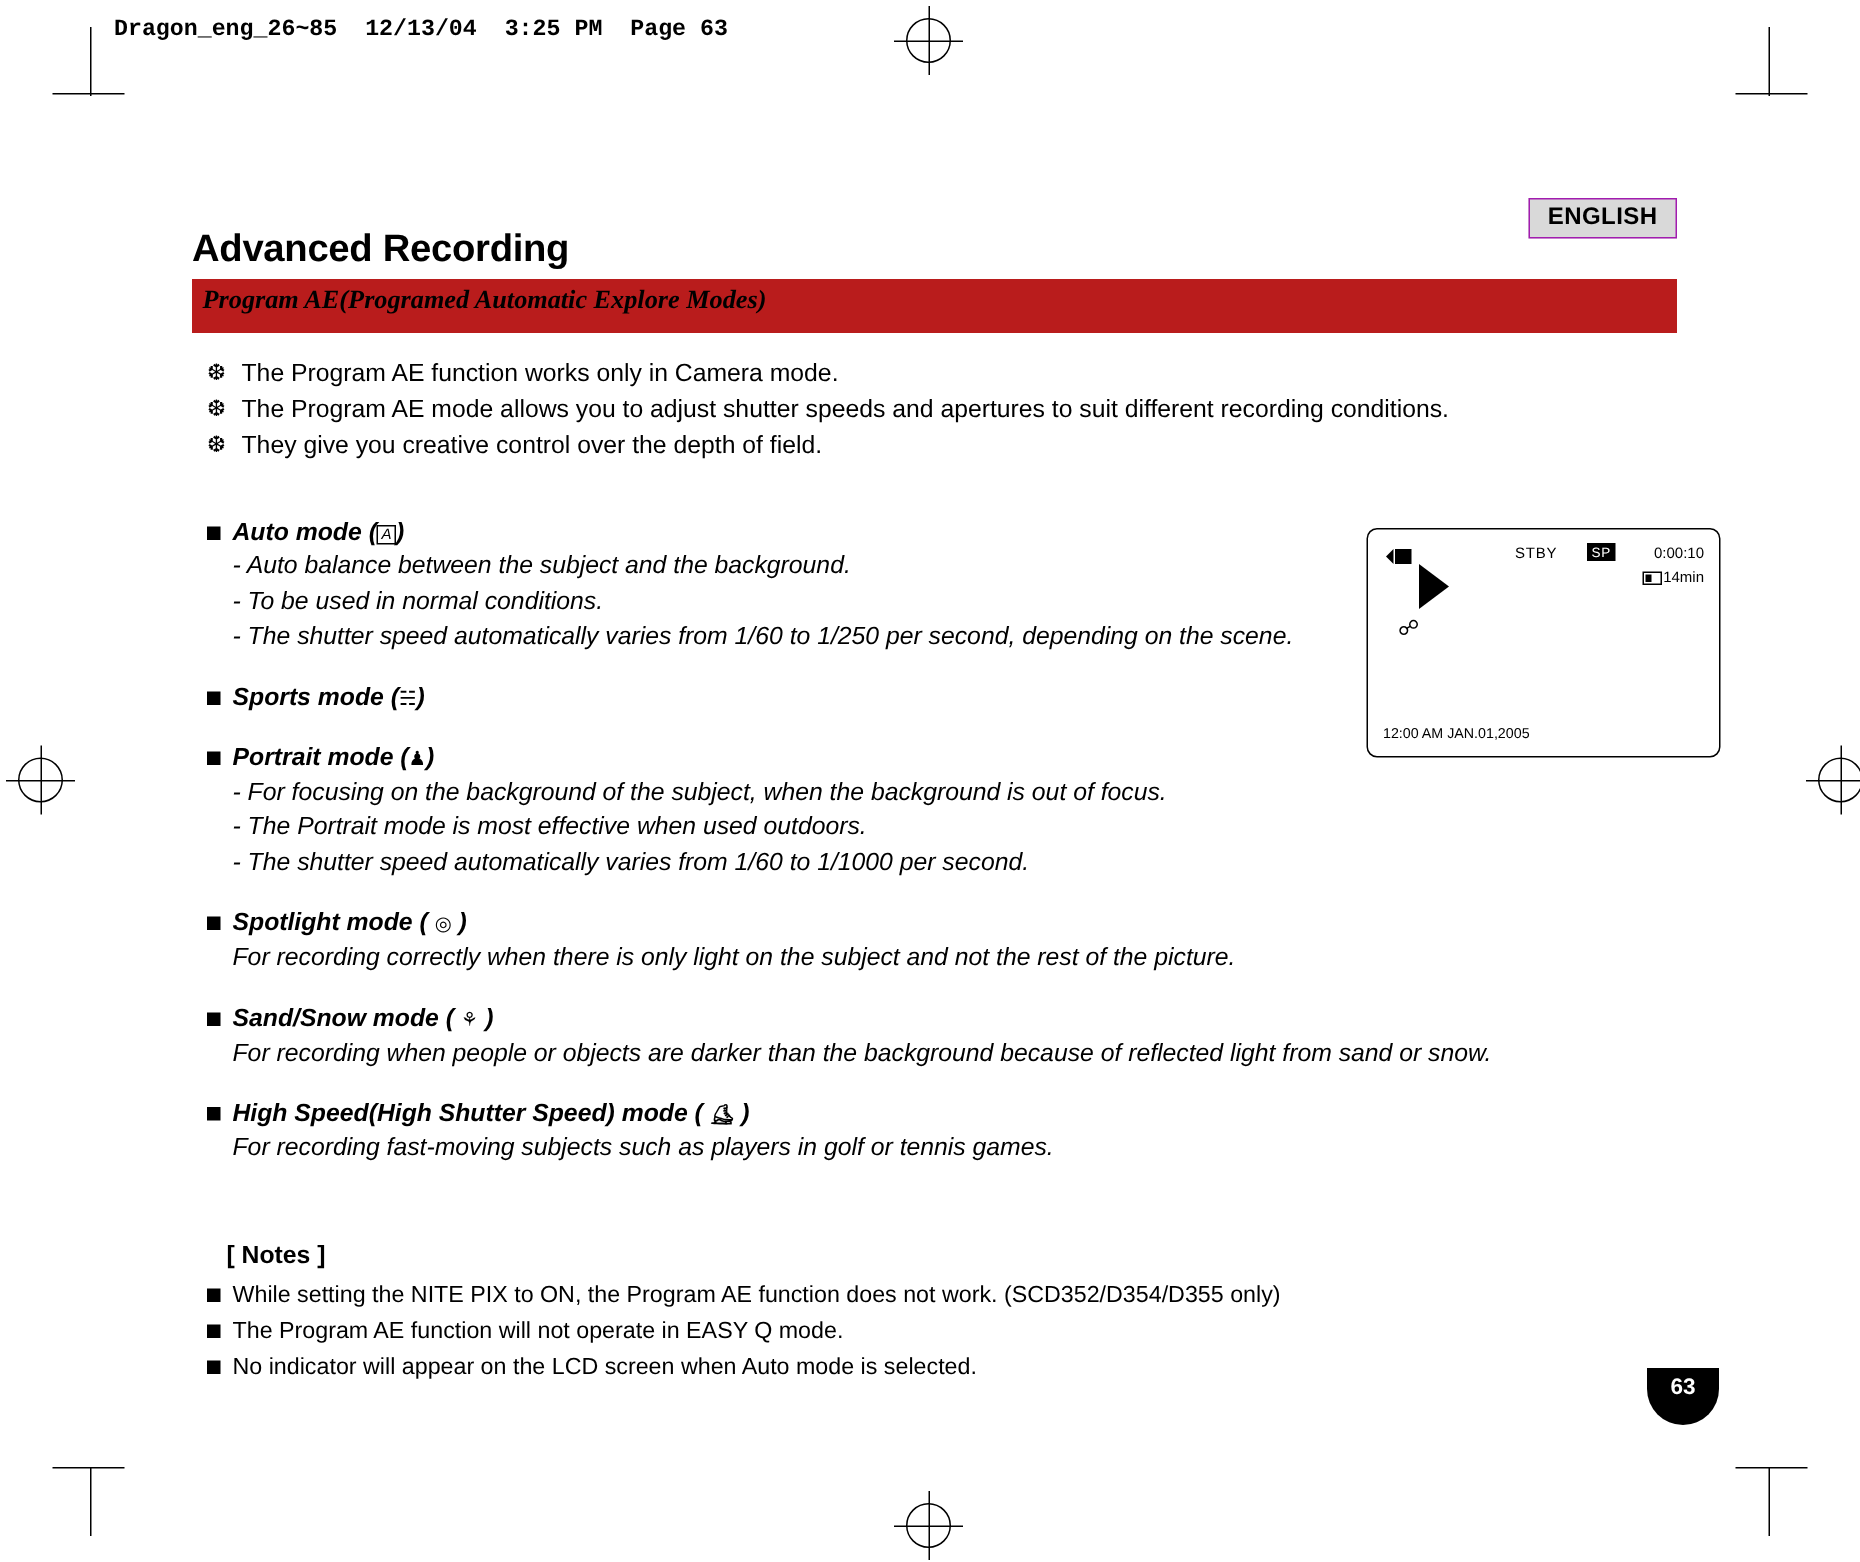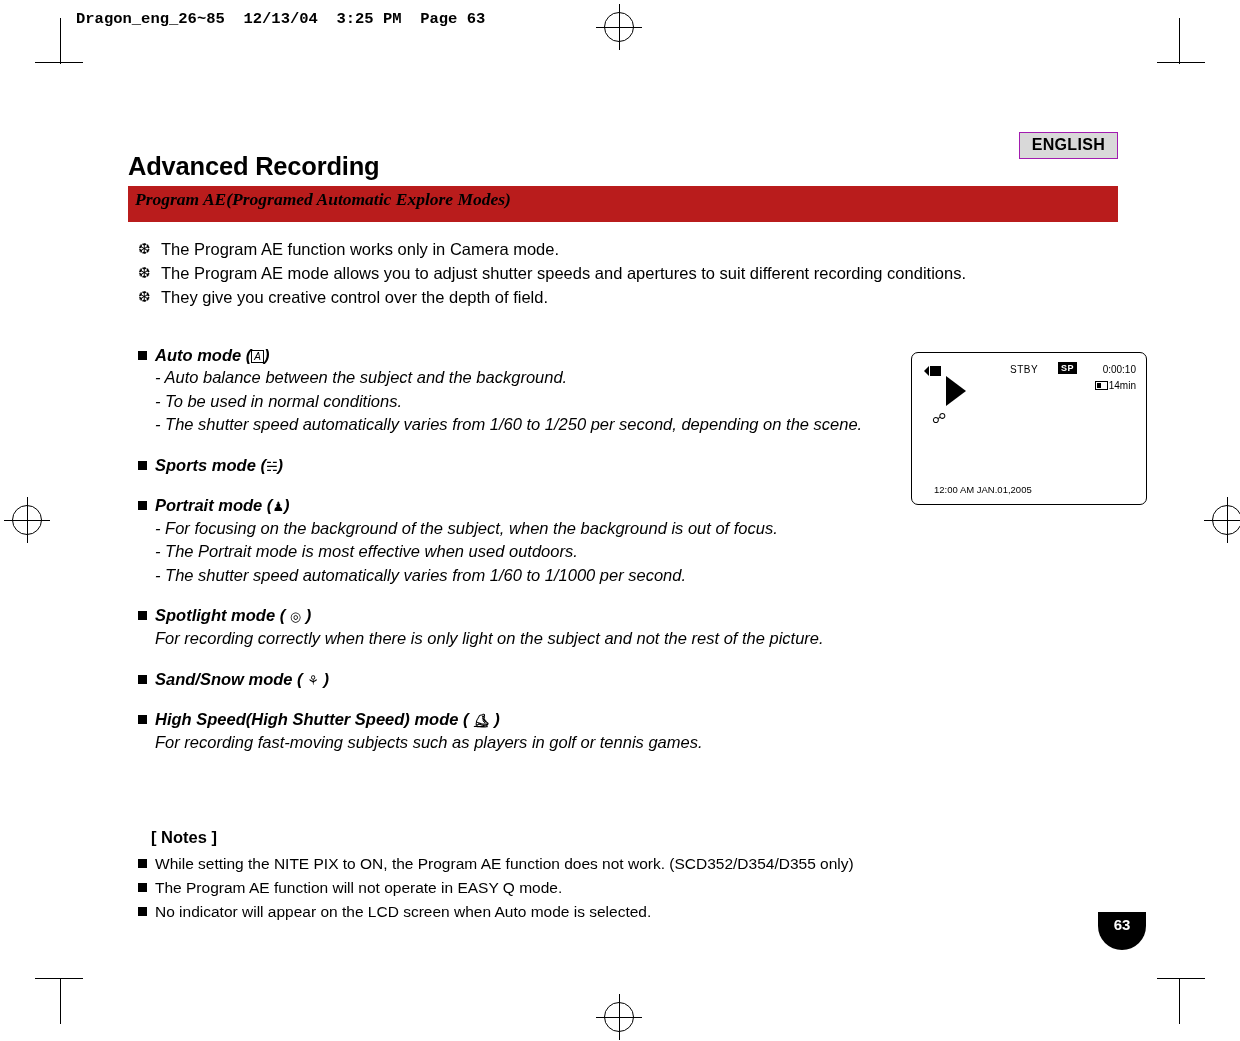--- a/index.html
+++ b/index.html
@@ -246,21 +246,21 @@
     font-size: 10px;
     letter-spacing: 0.5px;
   }
   .lcd .sp {
     position: absolute;
     left: 146px;
     top: 9px;
     background: #000;
     color: #fff;
     font-size: 9px;
-    font-weight: bold;
+    font-weight: normal;
     padding: 1px 3px;
     letter-spacing: 0.5px;
   }
   .lcd .time {
     position: absolute;
     right: 10px;
     top: 11px;
     font-size: 10px;
   }
   .lcd .batt {
@@ -299,21 +299,20 @@
     left: 20px;
     top: 58px;
     font-size: 14px;
     line-height: 14px;
   }
   .lcd .datetime {
     position: absolute;
     left: 10px;
     bottom: 9px;
     font-size: 9.5px;
-    margin-left: 12px;
   }
 
   
   .page-tab {
     position: absolute;
     left: 1098px;
     top: 912px;
     width: 48px;
     height: 38px;
   }
@@ -433,20 +432,23 @@
       </div>
       <div class="mode-body">
         <div class="row">For recording correctly when there is only light on the subject and not the rest of the picture.</div>
       </div>
     </div>
 
     <div class="mode-block">
       <div class="mode-head">
         <span class="sq"></span>
         <span>Sand/Snow mode</span><span class="icon-paren"> ( <span class="icon-inline">⚘</span> )</span>
+      </div>
+      <div class="mode-body">
+        <div class="row">For recording when people or objects are darker than the background because of reflected light from sand or snow.</div>
       </div>
     </div>
 
     <div class="mode-block">
       <div class="mode-head">
         <span class="sq"></span>
         <span>High Speed(High Shutter Speed) mode</span><span class="icon-paren"> ( <span class="icon-inline">⛸</span> )</span>
       </div>
       <div class="mode-body">
         <div class="row">For recording fast-moving subjects such as players in golf or tennis games.</div>

